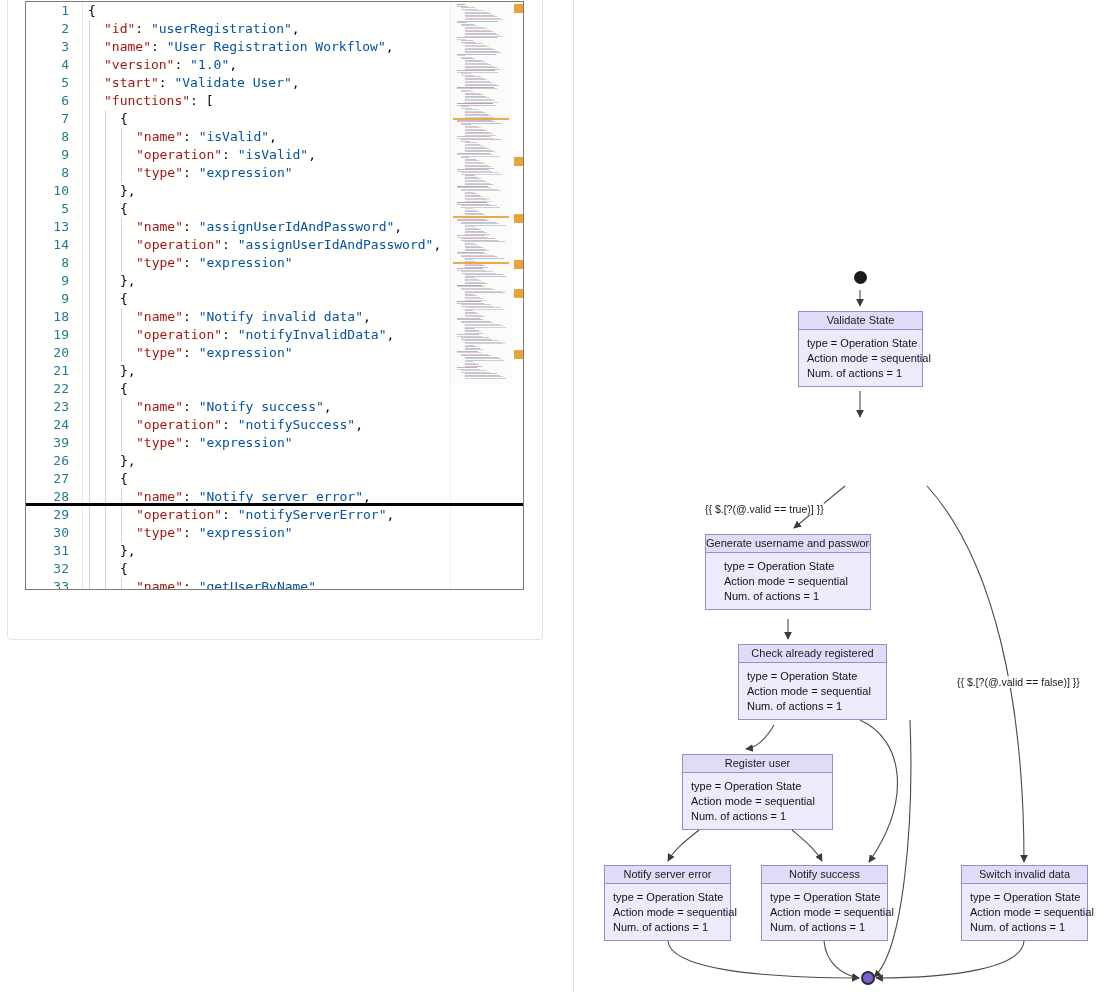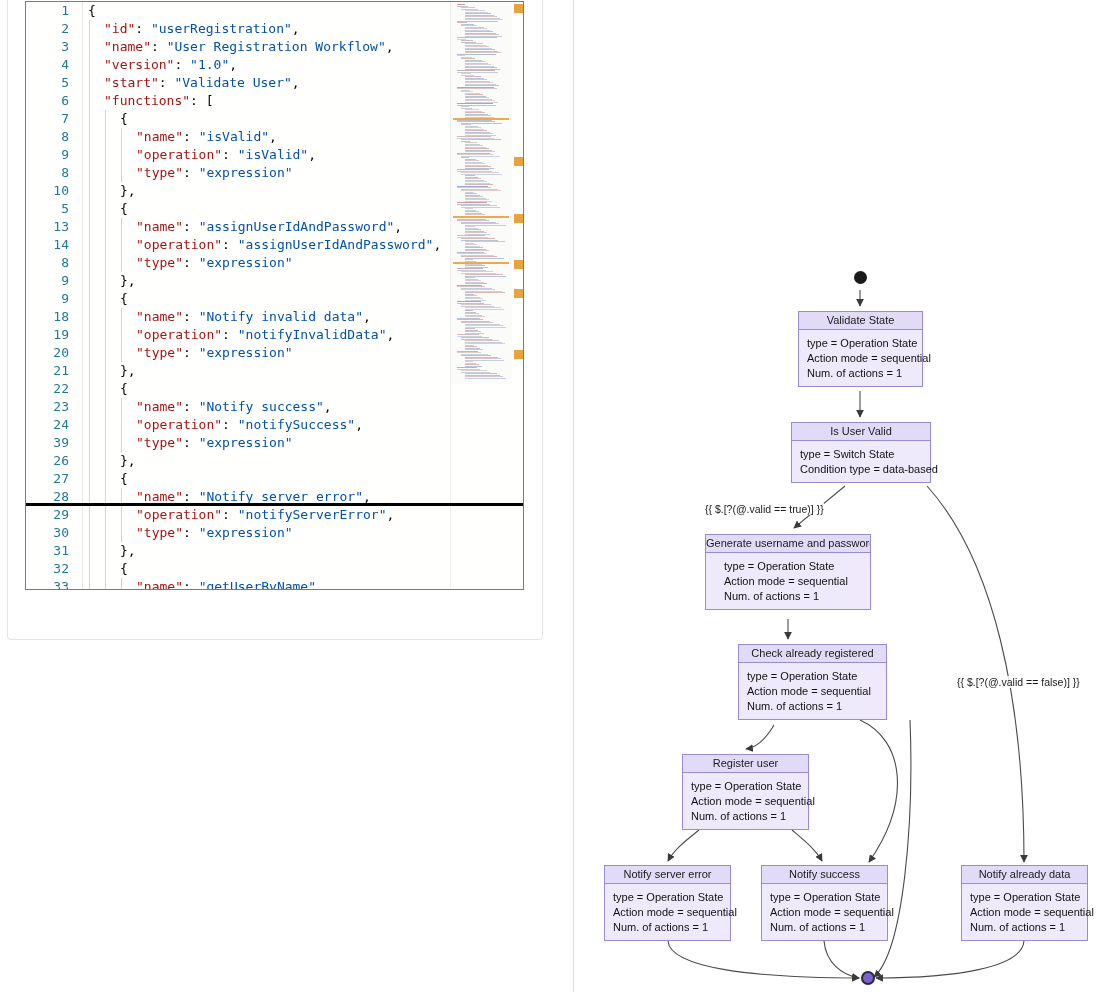--- a/index.html
+++ b/index.html
@@ -519,27 +519,20 @@
 
     <div class="node" id="n-validate-user" style="left:224px; top:311px; width:125px;">
       <div class="node-title">Validate State</div>
       <div class="node-body">
         <div class="prop">type = Operation State</div>
         <div class="prop">Action mode = sequential</div>
         <div class="prop">Num. of actions = 1</div>
       </div>
     </div>
 
-    <div class="node" id="n-is-user-valid" style="left:217px; top:422px; width:140px;">
-      <div class="node-title">Is User Valid</div>
-      <div class="node-body">
-        <div class="prop">type = Switch State</div>
-        <div class="prop">Condition type = data-based</div>
-      </div>
-    </div>
 
     <div class="edge-label" style="left:131px; top:503px;">{{ $.[?(@.valid == true)] }}</div>
 
     <div class="edge-label" style="left:383px; top:676px;">{{ $.[?(@.valid == false)] }}</div>
 
     <div class="node center-props" id="n-generate" style="left:131px; top:534px; width:166px;">
       <div class="node-title">Generate username and password</div>
       <div class="node-body">
         <div class="prop">type = Operation State</div>
         <div class="prop">Action mode = sequential</div>
@@ -549,21 +542,21 @@
 
     <div class="node" id="n-check-registered" style="left:164px; top:644px; width:149px;">
       <div class="node-title">Check already registered</div>
       <div class="node-body">
         <div class="prop">type = Operation State</div>
         <div class="prop">Action mode = sequential</div>
         <div class="prop">Num. of actions = 1</div>
       </div>
     </div>
 
-    <div class="node" id="n-register-user" style="left:108px; top:754px; width:127px;">
+    <div class="node" id="n-register-user" style="left:108px; top:754px; width:151px;">
       <div class="node-title">Register user</div>
       <div class="node-body">
         <div class="prop">type = Operation State</div>
         <div class="prop">Action mode = sequential</div>
         <div class="prop">Num. of actions = 1</div>
       </div>
     </div>
 
     <div class="node" id="n-notify-server-error" style="left:30px; top:865px; width:127px;">
       <div class="node-title">Notify server error</div>
@@ -577,21 +570,21 @@
     <div class="node" id="n-notify-success" style="left:187px; top:865px; width:127px;">
       <div class="node-title">Notify success</div>
       <div class="node-body">
         <div class="prop">type = Operation State</div>
         <div class="prop">Action mode = sequential</div>
         <div class="prop">Num. of actions = 1</div>
       </div>
     </div>
 
     <div class="node" id="n-notify-invalid-data" style="left:387px; top:865px; width:127px;">
-      <div class="node-title">Notify already data</div>
+      <div class="node-title">Switch invalid data</div>
       <div class="node-body">
         <div class="prop">type = Operation State</div>
         <div class="prop">Action mode = sequential</div>
         <div class="prop">Num. of actions = 1</div>
       </div>
     </div>
 
     <div id="end-node" style="left:287px; top:971px;"></div>
   </div>
 </div>

